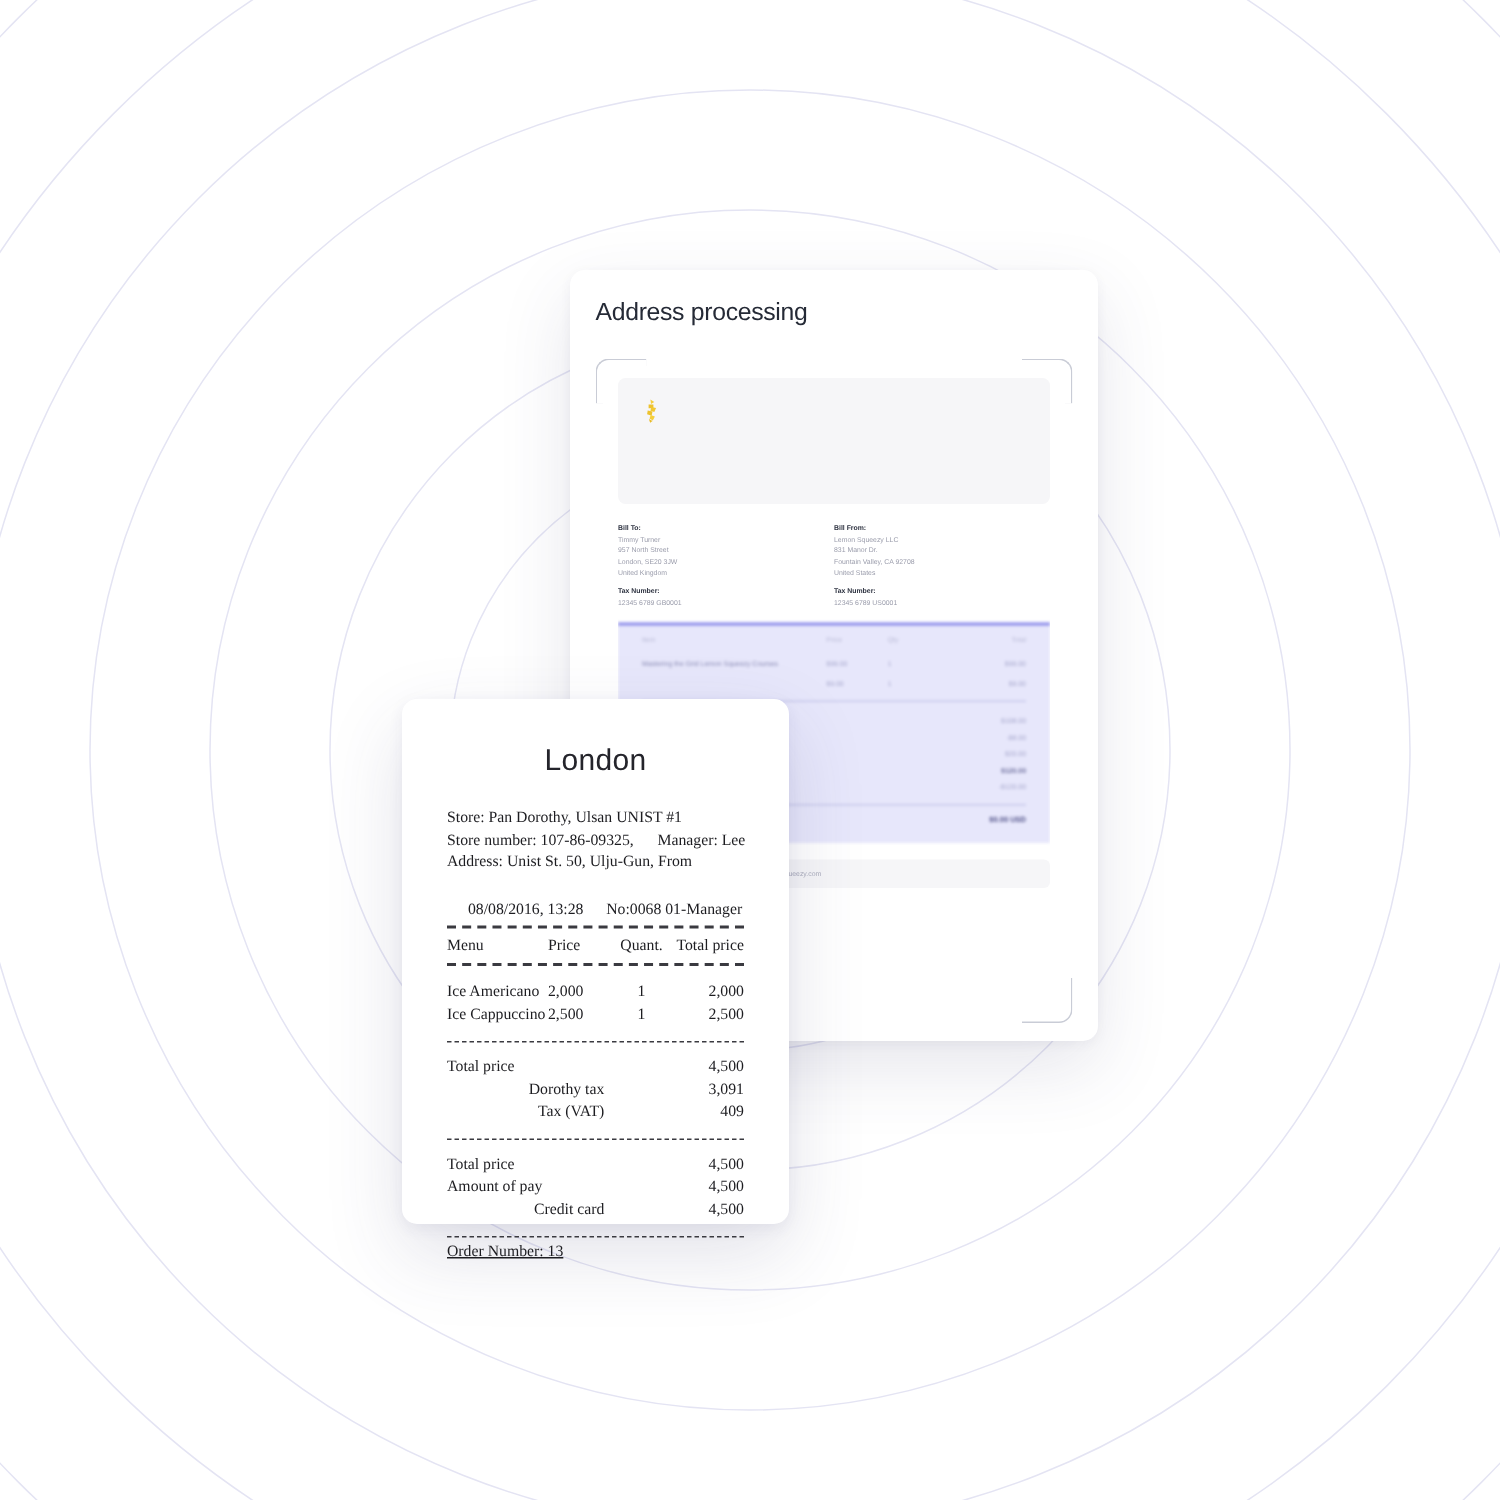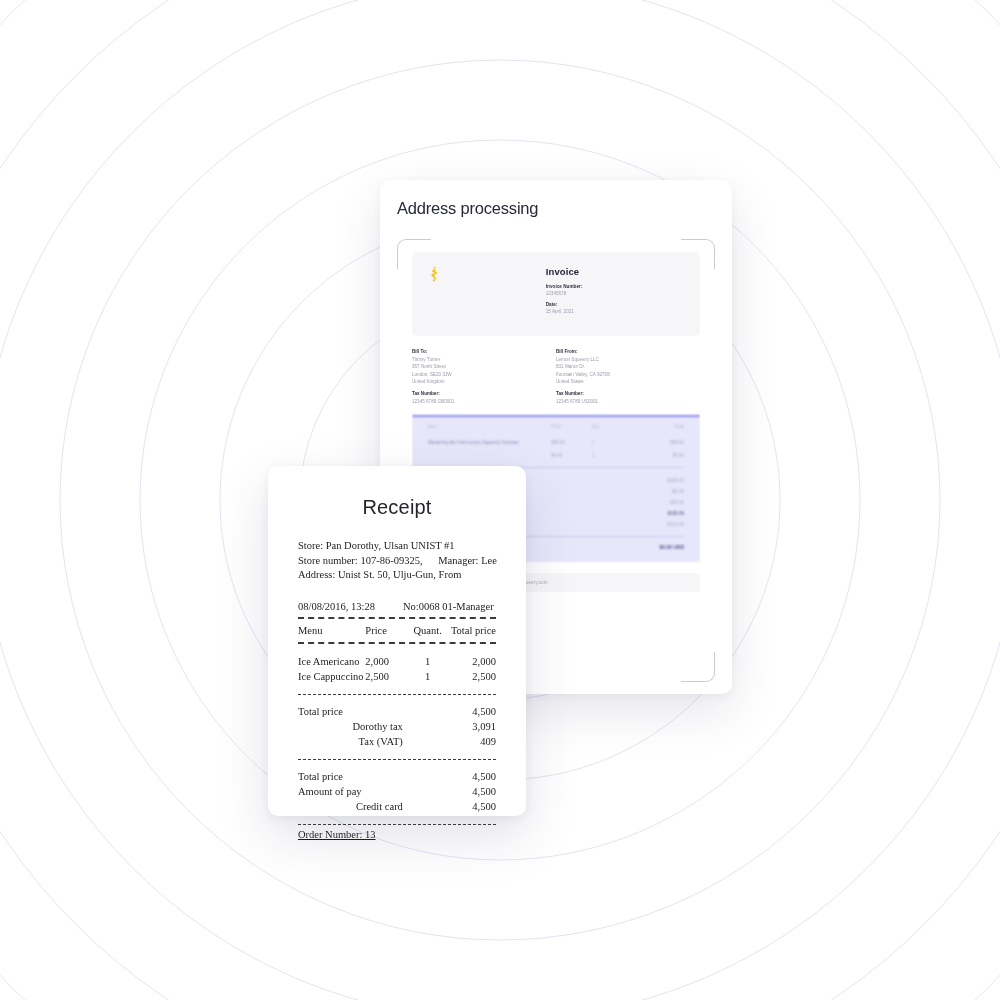--- a/index.html
+++ b/index.html
@@ -103,21 +103,21 @@
     font-family: "Liberation Serif", serif;
     color:#1d1d21;
   }
   #receipt-title {
     font-family:"Liberation Sans", sans-serif;
     font-size:20px; font-weight:400; color:#24242b;
     text-align:center; letter-spacing:.2px; margin-bottom:20px;
   }
   .r-line { font-size:10.5px; line-height:14.5px; white-space:pre; }
   #r-store-block { margin-bottom:18px; }
-  #r-datebar { display:flex; font-size:10.5px; margin-bottom:5px; }
+  #r-datebar { display:flex; font-size:10.5px; margin-bottom:5px;text-align:center; }
   #r-datebar .d1 { width:53%; } #r-datebar .d2 { width:47%; }
   .dashed { border-top:1px dashed #3a3a40; height:0; margin:4px 0; }
   .dashed.thick { border-top:2px dashed #3a3a40; }
   .r-row { display:flex; font-size:10.5px; line-height:15px; }
   .rc1 { width:34%; } .rc2 { width:22%; } .rc3 { width:19%; text-align:center; } .rc4 { width:25%; text-align:right; }
   .rc-mid { width:56%; text-align:right; padding-right:6px;}
   .rc-right { width:44%; text-align:right; }
   .rc-left { width:56%; }
   #r-order { font-size:10.5px; margin-top:4px;text-decoration:underline; }
 </style>
@@ -154,28 +154,20 @@
         <div id="logo-col">
           <svg id="lemon-logo" viewBox="0 0 13 16" xmlns="http://www.w3.org/2000/svg">
             <path d="M5.6 0.3 L8.2 2.0 L6.0 3.4 Z" fill="#f5cf3d"></path>
             <path d="M4.4 3.6 L7.6 3.6 L7.6 6.2 L4.4 6.2 Z" fill="#edc22e"></path>
             <path d="M6.2 5.4 L9.4 6.0 L8.2 8.6 L5.6 7.8 Z" fill="#f2c832"></path>
             <path d="M3.8 7.6 L7.0 8.4 L6.4 11.2 L3.4 10.2 Z" fill="#edc22e"></path>
             <path d="M5.8 10.6 L8.6 11.6 L7.2 14.4 L5.0 13.0 Z" fill="#f5cf3d"></path>
             <path d="M4.6 13.4 L7.0 14.6 L5.4 15.8 Z" fill="#e9bb25"></path>
           </svg>
         </div>
-        <div id="meta-col">
-          <div class="doc-h1">Invoice</div>
-          <div class="meta-label">Invoice Number:</div>
-          <div class="meta-value">12345678</div>
-          <div class="meta-gap"></div>
-          <div class="meta-label">Date:</div>
-          <div class="meta-value">15 April, 2021</div>
-        </div>
       </div>
 
       <div id="addr-row">
         <div class="addr-col">
           <div class="addr-label">Bill To:</div>
           <div class="addr-line">Timmy Turner</div>
           <div class="addr-line">957 North Street</div>
           <div class="addr-line">London, SE20 3JW</div>
           <div class="addr-line">United Kingdom</div>
           <div class="addr-spacer"></div>
@@ -254,21 +246,21 @@
         <span class="foot-a">stomer :)</span>
         <span class="foot-b">Need help?</span>
         <span class="foot-c">help@lemonsqueezy.com</span>
       </div>
 
     </div>
   </div>
 
   <div id="receipt-card">
 
-    <div id="receipt-title">Receipt</div>
+    <div id="receipt-title">London</div>
 
     <div id="r-store-block">
       <div class="r-line">Store: Pan Dorothy, Ulsan UNIST #1</div>
       <div class="r-line">Store number: 107-86-09325,      Manager: Lee</div>
       <div class="r-line">Address: Unist St. 50, Ulju-Gun, From</div>
     </div>
 
     <div id="r-datebar">
       <div class="d1">08/08/2016, 13:28</div>
       <div class="d2">No:0068 01-Manager</div>

